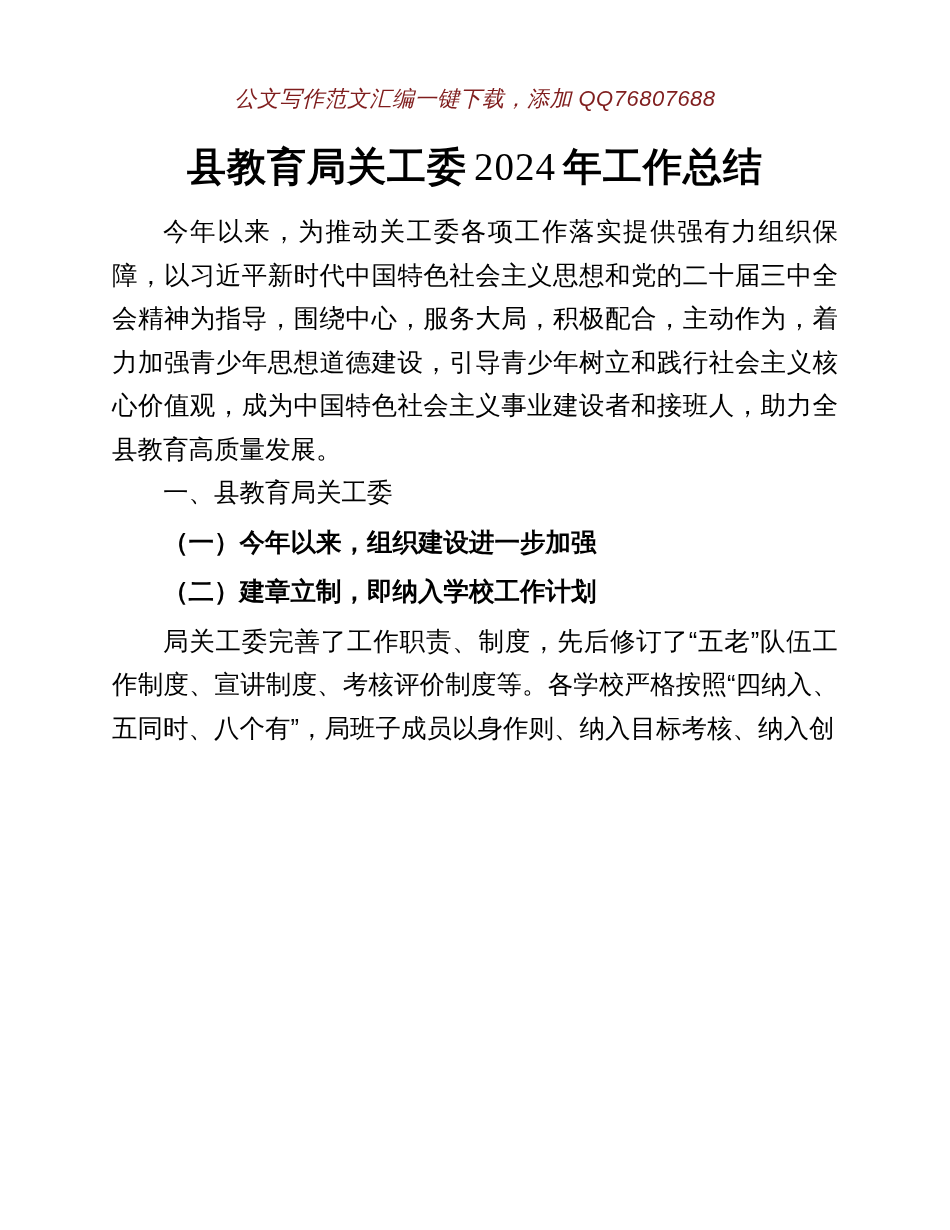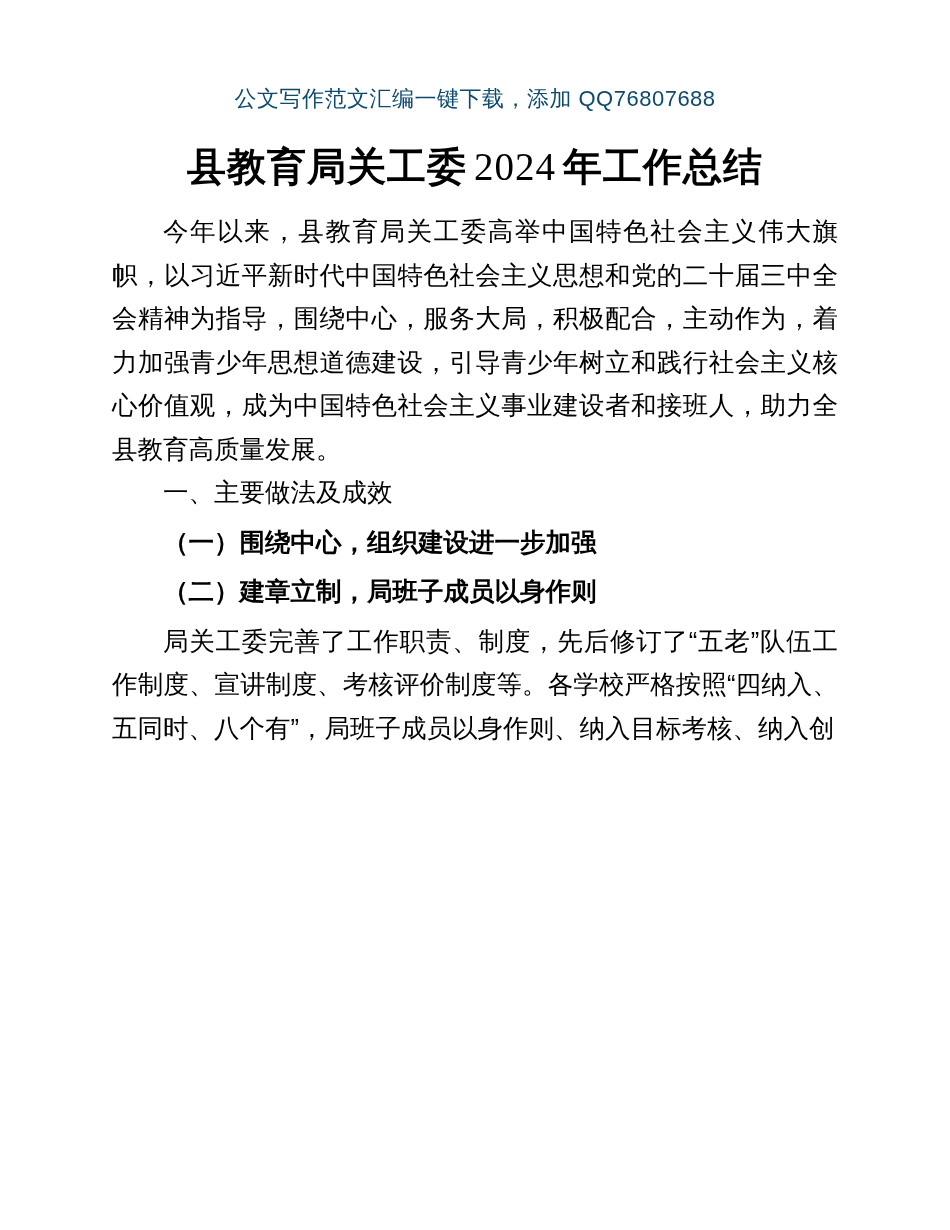--- a/index.html
+++ b/index.html
@@ -11,22 +11,23 @@
     font-family: "Liberation Sans", "DejaVu Sans", sans-serif;
     overflow: hidden;
   }
   .page { width: 950px; height: 1230px; }
 
   .promo {
     padding-top: 86px;
     text-align: center;
     font-size: 22px;
     line-height: 26px;
-    color: #0c4a6e;
+    color: #7f1d1d;
     letter-spacing: 0.5px;
+    font-style: italic;
   }
 
   .doc-title {
     margin: 30px 0 18px 0;
     text-align: center;
     font-size: 39px;
     font-weight: 700;
     line-height: 50px;
     letter-spacing: 1px;
   }
@@ -68,25 +69,25 @@
 <div class="page">
 
   <div class="promo">公文写作范文汇编一键下载，添加 QQ76807688</div>
 
   <h1 class="doc-title">
     <span>县教育局关工委</span><span class="year">2024</span><span>年工作总结</span>
   </h1>
 
   <div class="content">
 
-    <p class="para">今年以来，县教育局关工委高举中国特色社会主义伟大旗帜，以习近平新时代中国特色社会主义思想和党的二十届三中全会精神为指导，围绕中心，服务大局，积极配合，主动作为，着力加强青少年思想道德建设，引导青少年树立和践行社会主义核心价值观，成为中国特色社会主义事业建设者和接班人，助力全县教育高质量发展。</p>
+    <p class="para">今年以来，为推动关工委各项工作落实提供强有力组织保障，以习近平新时代中国特色社会主义思想和党的二十届三中全会精神为指导，围绕中心，服务大局，积极配合，主动作为，着力加强青少年思想道德建设，引导青少年树立和践行社会主义核心价值观，成为中国特色社会主义事业建设者和接班人，助力全县教育高质量发展。</p>
 
-    <p class="section-heading">一、主要做法及成效</p>
+    <p class="section-heading">一、县教育局关工委</p>
 
-    <p class="sub-heading">（一）围绕中心，组织建设进一步加强</p>
+    <p class="sub-heading">（一）今年以来，组织建设进一步加强</p>
 
 
-    <p class="sub-heading">（二）建章立制，局班子成员以身作则</p>
+    <p class="sub-heading">（二）建章立制，即纳入学校工作计划</p>
 
     <p class="para">局关工委完善了工作职责、制度，先后修订了“五老”队伍工作制度、宣讲制度、考核评价制度等。各学校严格按照“四纳入、五同时、八个有”，局班子成员以身作则、纳入目标考核、纳入创</p>
 
   </div>
 </div>
 
 </body></html>

